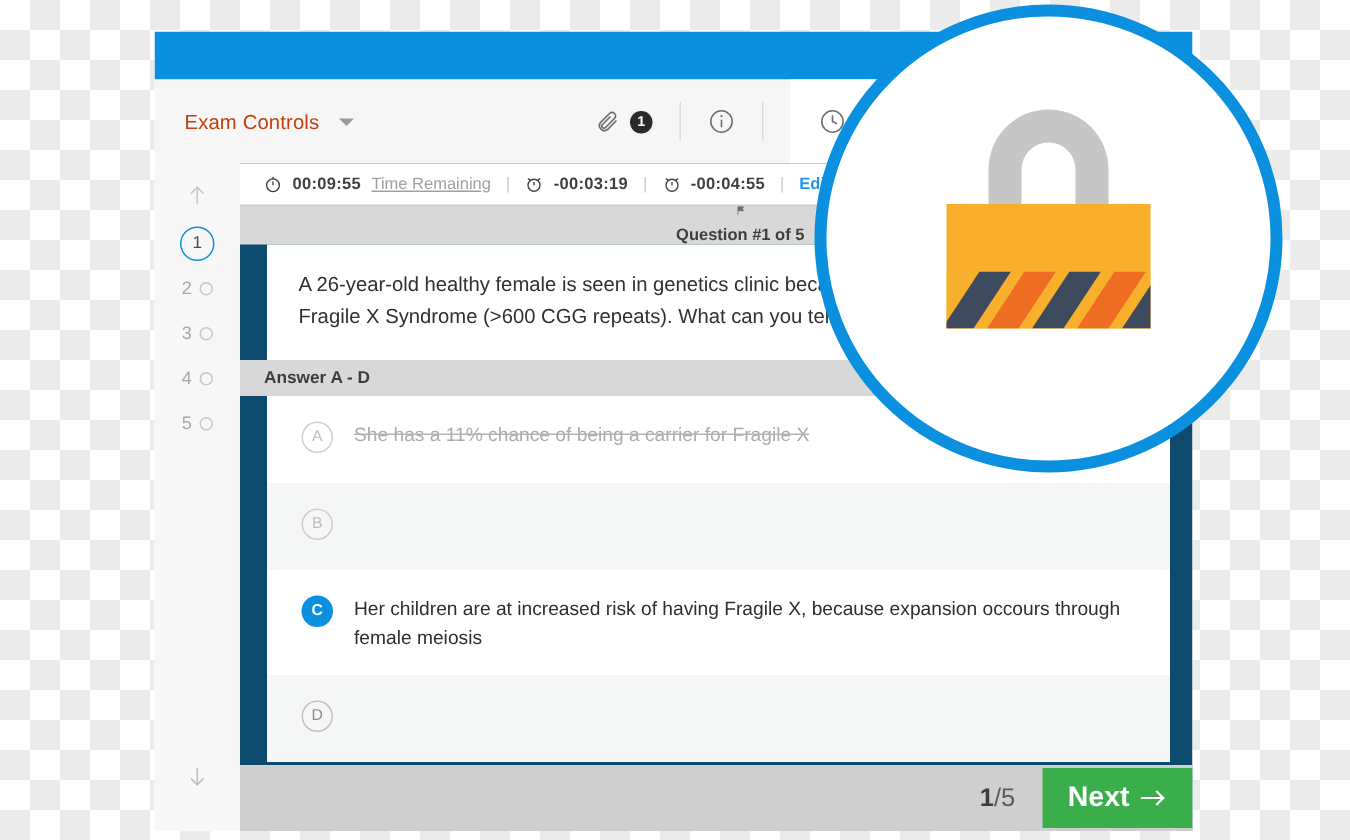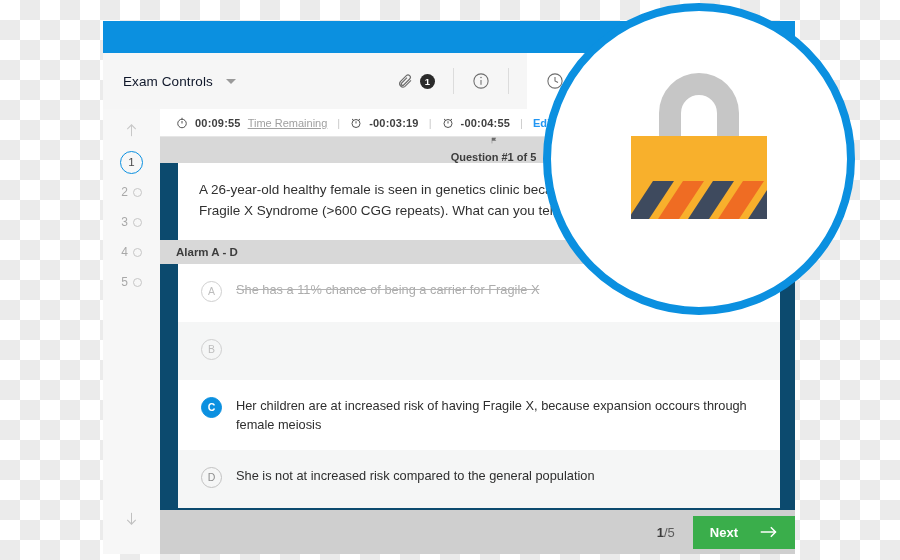--- a/index.html
+++ b/index.html
@@ -49,21 +49,21 @@
     display: flex;
     align-items: center;
   }
 
   .exam-controls {
     display: flex;
     align-items: center;
     gap: 13px;
     padding-left: 20px;
     font-size: 13.5px;
-    color: #0f172a;
+    color: #c2410c;
     letter-spacing: .1px;
   }
   .caret-down {
     width: 0; height: 0;
     border-left: 5px solid transparent;
     border-right: 5px solid transparent;
     border-top: 5px solid #9a9a9a;
   }
 
   .toolbar-sep {
@@ -286,33 +286,33 @@
     width: 635px;
     height: 44px;
     background: #cfcfcf;
     display: flex;
     align-items: center;
     justify-content: flex-end;
     padding-right: 16px;
     gap: 18px;
   }
   .page-indicator {
-    font-size: 13px;
+    font-size: 17px;
     color: #5d5d5d;
   }
   .page-indicator .cur { font-weight: bold; color: #3b3b3b; }
   .next-btn {
     background: #3aae4b;
     color: #ffffff;
-    font-size: 13px;
+    font-size: 19px;
     font-weight: bold;
     padding: 9px 17px;
     display: flex;
     align-items: center;
-    gap: 21px;
+    gap: 6px;
     border: none;
     cursor: pointer;
     font-family: "Liberation Sans", sans-serif;
   }
 
   
   .lock-overlay {
     position: absolute;
     left: 543px; top: 3px;
     width: 312px; height: 312px;
@@ -436,38 +436,37 @@
         <path d="M5 22V3h13l-3 4.5L18 12H5"></path>
       </svg>
       <span>Question #1 of 5</span>
     </div>
 
     <div class="q-card">
       <span>A 26-year-old healthy female is seen in genetics clinic because her brother has X-linked Fragile X Syndrome (&gt;600 CGG repeats). What can you tell her?</span>
     </div>
 
     <div class="answers-label">
-      <span>Alarm A - D</span>
+      <span>Answer A - D</span>
     </div>
 
     <div class="answers-card">
       <div class="answer-row struck">
         <span class="marker">A</span>
         <span class="answer-text">She has a 11% chance of being a carrier for Fragile X</span>
       </div>
       <div class="answer-row alt struck">
         <span class="marker">B</span>
       </div>
       <div class="answer-row">
         <span class="marker selected">C</span>
         <span class="answer-text">Her children are at increased risk of having Fragile X, because expansion occours through female meiosis</span>
       </div>
       <div class="answer-row alt">
         <span class="marker">D</span>
-        <span class="answer-text">She is not at increased risk compared to the general population</span>
       </div>
     </div>
 
     <div class="footer-bar">
       <div class="page-indicator">
         <span class="cur">1</span><span>/</span><span>5</span>
       </div>
       <button class="next-btn">
         <span>Next</span>
         <svg width="19" height="14" viewBox="0 0 24 18" fill="none" stroke="#ffffff" stroke-width="1.9">

